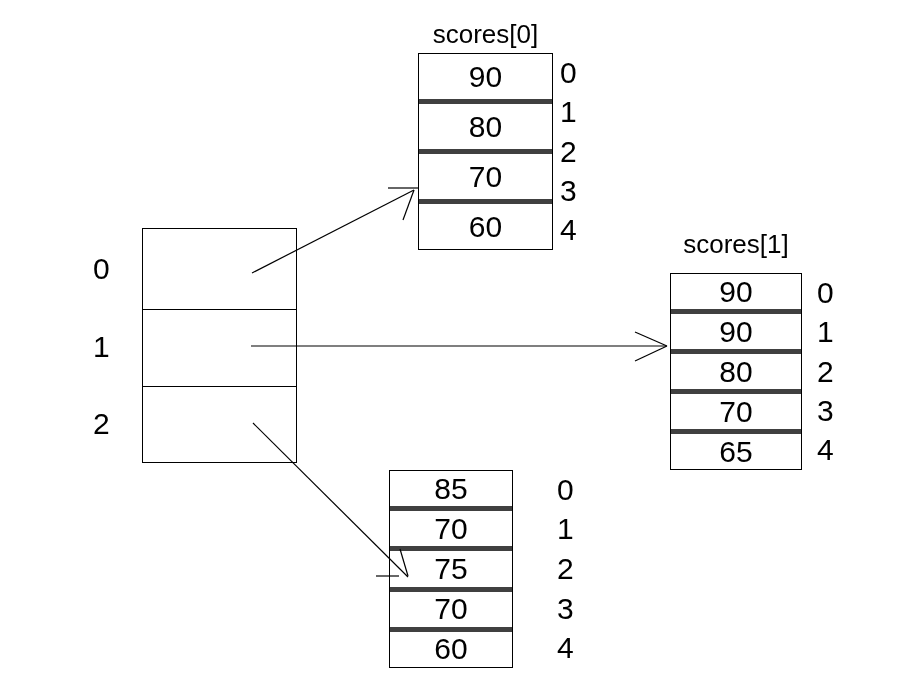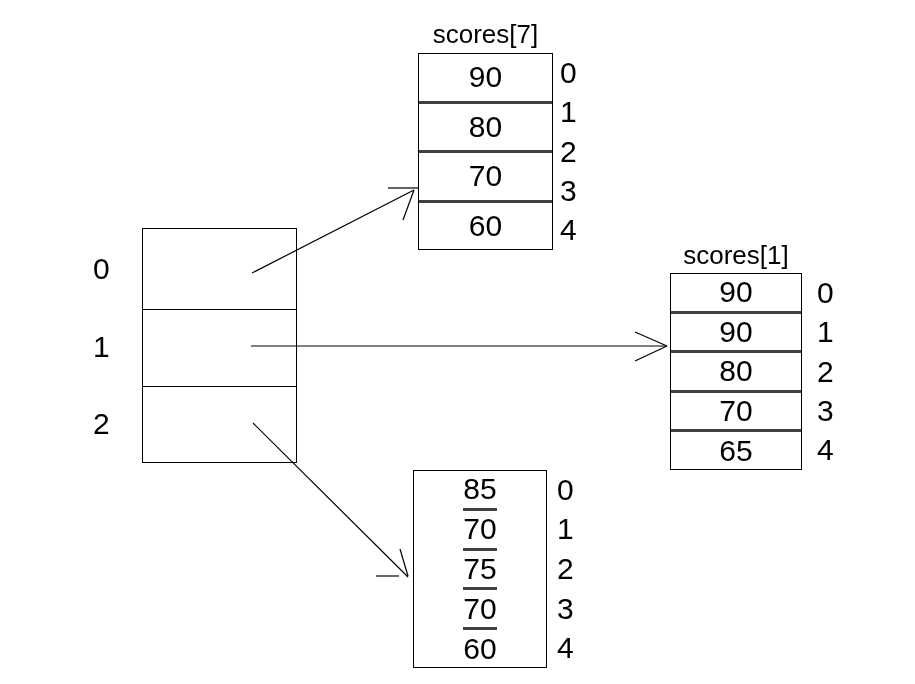--- a/index.html
+++ b/index.html
@@ -12,21 +12,21 @@
     position:absolute; text-align:center; font-size:26px; line-height:28px;
     white-space:nowrap;
   }
   .array-box {
     position:absolute; border:1px solid #000; box-sizing:border-box;
     display:flex; flex-direction:column; background:#fff;
   }
   .main-cell { border-bottom:1px solid #000; }
   .main-cell:last-child { border-bottom:none; flex:1; }
   .ref-row {
-    flex:1; border-bottom:3px solid #404040;
+    flex:1; border-bottom:5px solid #404040;
     display:flex; align-items:center; justify-content:center;
     font-size:30px;
   }
   .ref-row:last-child { border-bottom:none; }
   .index-col {
     position:absolute; display:flex; flex-direction:column;
     font-size:30px;
   }
   .index-col .idx { flex:1; display:flex; align-items:center; }
   #main-index-col .idx { flex:none; display:flex; align-items:center; }
@@ -43,52 +43,52 @@
     <span class="idx" style="height:76px;">1</span>
     <span class="idx" style="height:78px;">2</span>
   </div>
 
   <div class="array-box" style="left:142px; top:228px; width:155px; height:235px;">
     <div class="main-cell" style="height:80px;"></div>
     <div class="main-cell" style="height:76px;"></div>
     <div class="main-cell"></div>
   </div>
 
-  <div class="title" style="left:418px; top:20px; width:135px;">scores[7]</div>
+  <div class="title" style="left:418px; top:20px; width:135px;">scores[0]</div>
   <div class="array-box" style="left:418px; top:53px; width:135px; height:197px;">
     <div class="ref-row">90</div>
     <div class="ref-row">80</div>
     <div class="ref-row">70</div>
     <div class="ref-row">60</div>
   </div>
   <div class="index-col" style="left:560px; top:53px; width:30px; height:197px;">
     <span class="idx">0</span>
     <span class="idx">1</span>
     <span class="idx">2</span>
     <span class="idx">3</span>
     <span class="idx">4</span>
   </div>
 
-  <div class="title" style="left:670px; top:241px; width:132px;">scores[1]</div>
+  <div class="title" style="left:670px; top:230px; width:132px;">scores[1]</div>
   <div class="array-box" style="left:670px; top:273px; width:132px; height:197px;">
     <div class="ref-row">90</div>
     <div class="ref-row">90</div>
     <div class="ref-row">80</div>
     <div class="ref-row">70</div>
     <div class="ref-row">65</div>
   </div>
   <div class="index-col" style="left:817px; top:273px; width:30px; height:197px;">
     <span class="idx">0</span>
     <span class="idx">1</span>
     <span class="idx">2</span>
     <span class="idx">3</span>
     <span class="idx">4</span>
   </div>
 
-  <div class="array-box" style="left:413px; top:470px; width:134px; height:198px;align-items:center;">
+  <div class="array-box" style="left:389px; top:470px; width:124px; height:198px;">
     <div class="ref-row">85</div>
     <div class="ref-row">70</div>
     <div class="ref-row">75</div>
     <div class="ref-row">70</div>
     <div class="ref-row">60</div>
   </div>
   <div class="index-col" style="left:557px; top:470px; width:30px; height:198px;">
     <span class="idx">0</span>
     <span class="idx">1</span>
     <span class="idx">2</span>

